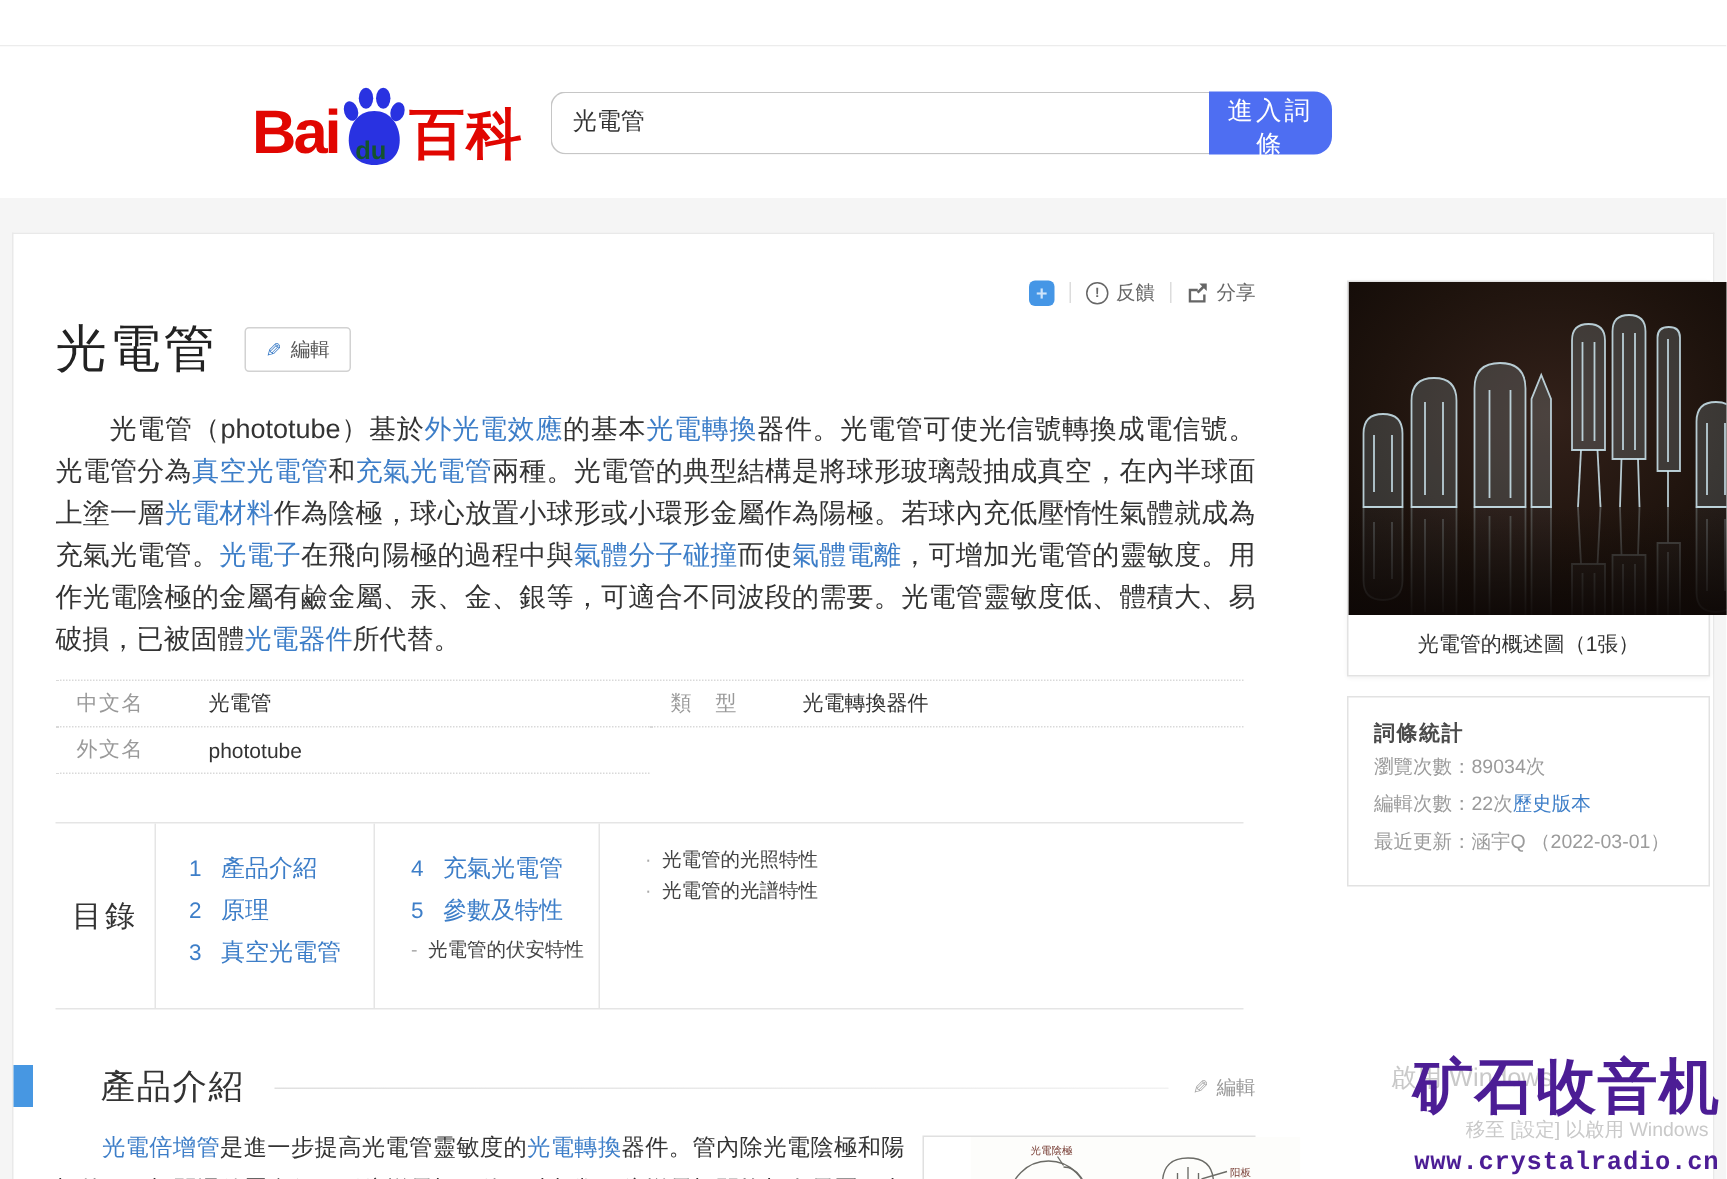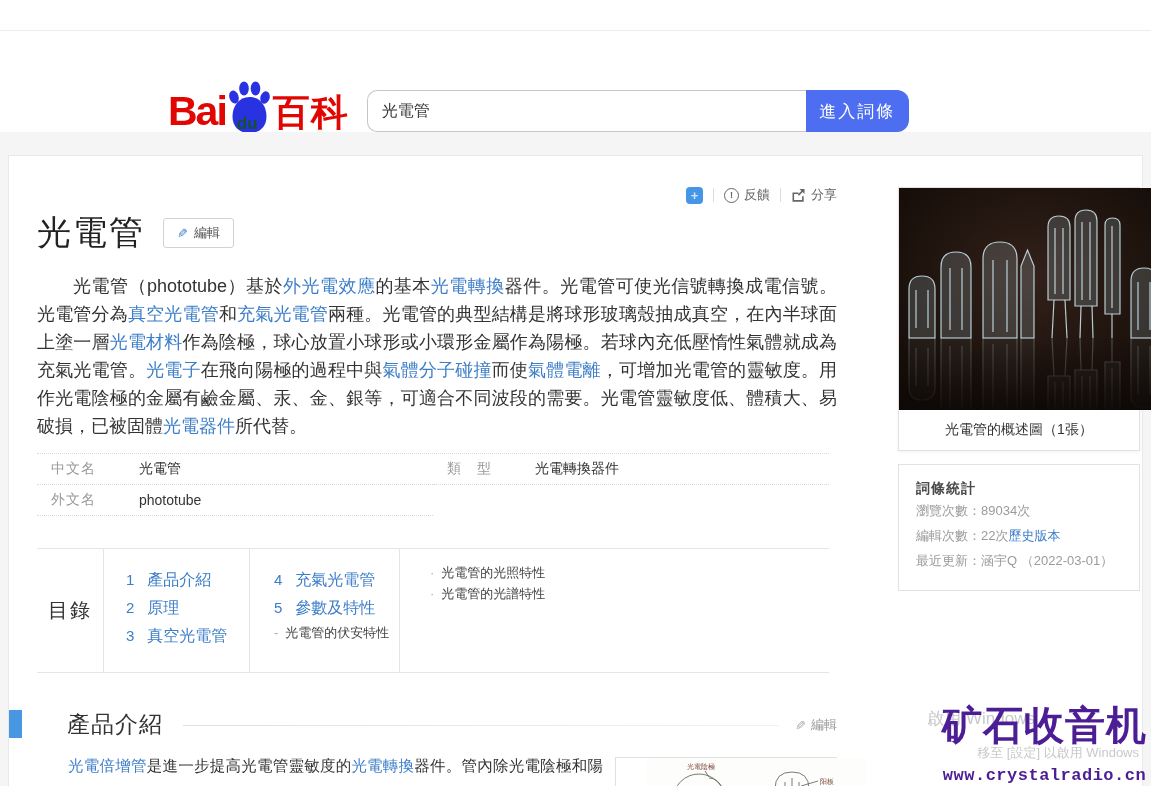--- a/index.html
+++ b/index.html
@@ -4,34 +4,34 @@
 <style>
   html,body{margin:0;padding:0;}
   body{
     width:1151px;height:786px;position:relative;overflow:hidden;
     background:#fff;font-family:"Liberation Sans","DejaVu Sans",sans-serif;
     -webkit-font-smoothing:antialiased;
   }
   .lnk{color:#3d7ec8;cursor:pointer;}
   
   .topstrip{height:30px;border-bottom:1px solid #ececec;background:#fff;}
-  .header{height:101px;background:#fff;border-bottom:1px solid #e6e6e6;display:flex;align-items:flex-end;}
+  .header{height:101px;background:#fff;border-bottom:1px solid #e6e6e6;display:flex;align-items:center;}
   .logo{margin-left:168px;display:flex;align-items:flex-end;line-height:1;user-select:none;}
   .logo .bai{color:#e10601;font-size:41px;font-weight:bold;letter-spacing:-2px;}
   .logo .paw{position:relative;width:50px;height:54px;margin:0 -1px 0 -2px;}
   .logo .paw svg{position:absolute;bottom:-2px;left:0;}
   .logo .du{position:absolute;left:13px;bottom:0;color:#14532d;font-size:17px;font-weight:bold;}
   .logo .baike{color:#e10601;font-size:37px;font-weight:bold;margin-bottom:1px;letter-spacing:1px;}
   .searchwrap{display:flex;margin-left:18px;height:42px;}
   .searchwrap input{
     width:424px;height:40px;border:1px solid #c6c6c6;border-right:none;border-radius:10px 0 0 10px;
     padding:0 0 0 14px;font-size:16px;color:#333;outline:none;font-family:inherit;
   }
   .searchwrap button{
-    width:103px;height:42px;border:none;background:#4e6ef2;color:#fff;font-size:17px;
+    width:82px;height:42px;border:none;background:#4e6ef2;color:#fff;font-size:17px;
     border-radius:0 12px 12px 0;cursor:pointer;font-family:inherit;letter-spacing:2px;
   }
   
   .main{position:absolute;left:0;right:0;top:132px;bottom:0;background:#f5f5f5;}
   .card{position:absolute;left:8px;top:23px;width:1133px;height:640px;background:#fff;border:1px solid #e9e9e9;border-bottom:none;}
   .content{position:absolute;left:28px;top:0;width:800px;}
   
   .actions{margin-top:30px;display:flex;justify-content:flex-end;align-items:center;font-size:13px;color:#666;}
   .act-div{width:1px;height:14px;background:#dcdcdc;margin:0 10px;}
   .plus-badge{width:17px;height:17px;border-radius:4px;background:#4596e6;color:#cfe4fa;display:inline-flex;align-items:center;justify-content:center;font-size:13px;font-weight:bold;cursor:pointer;}

